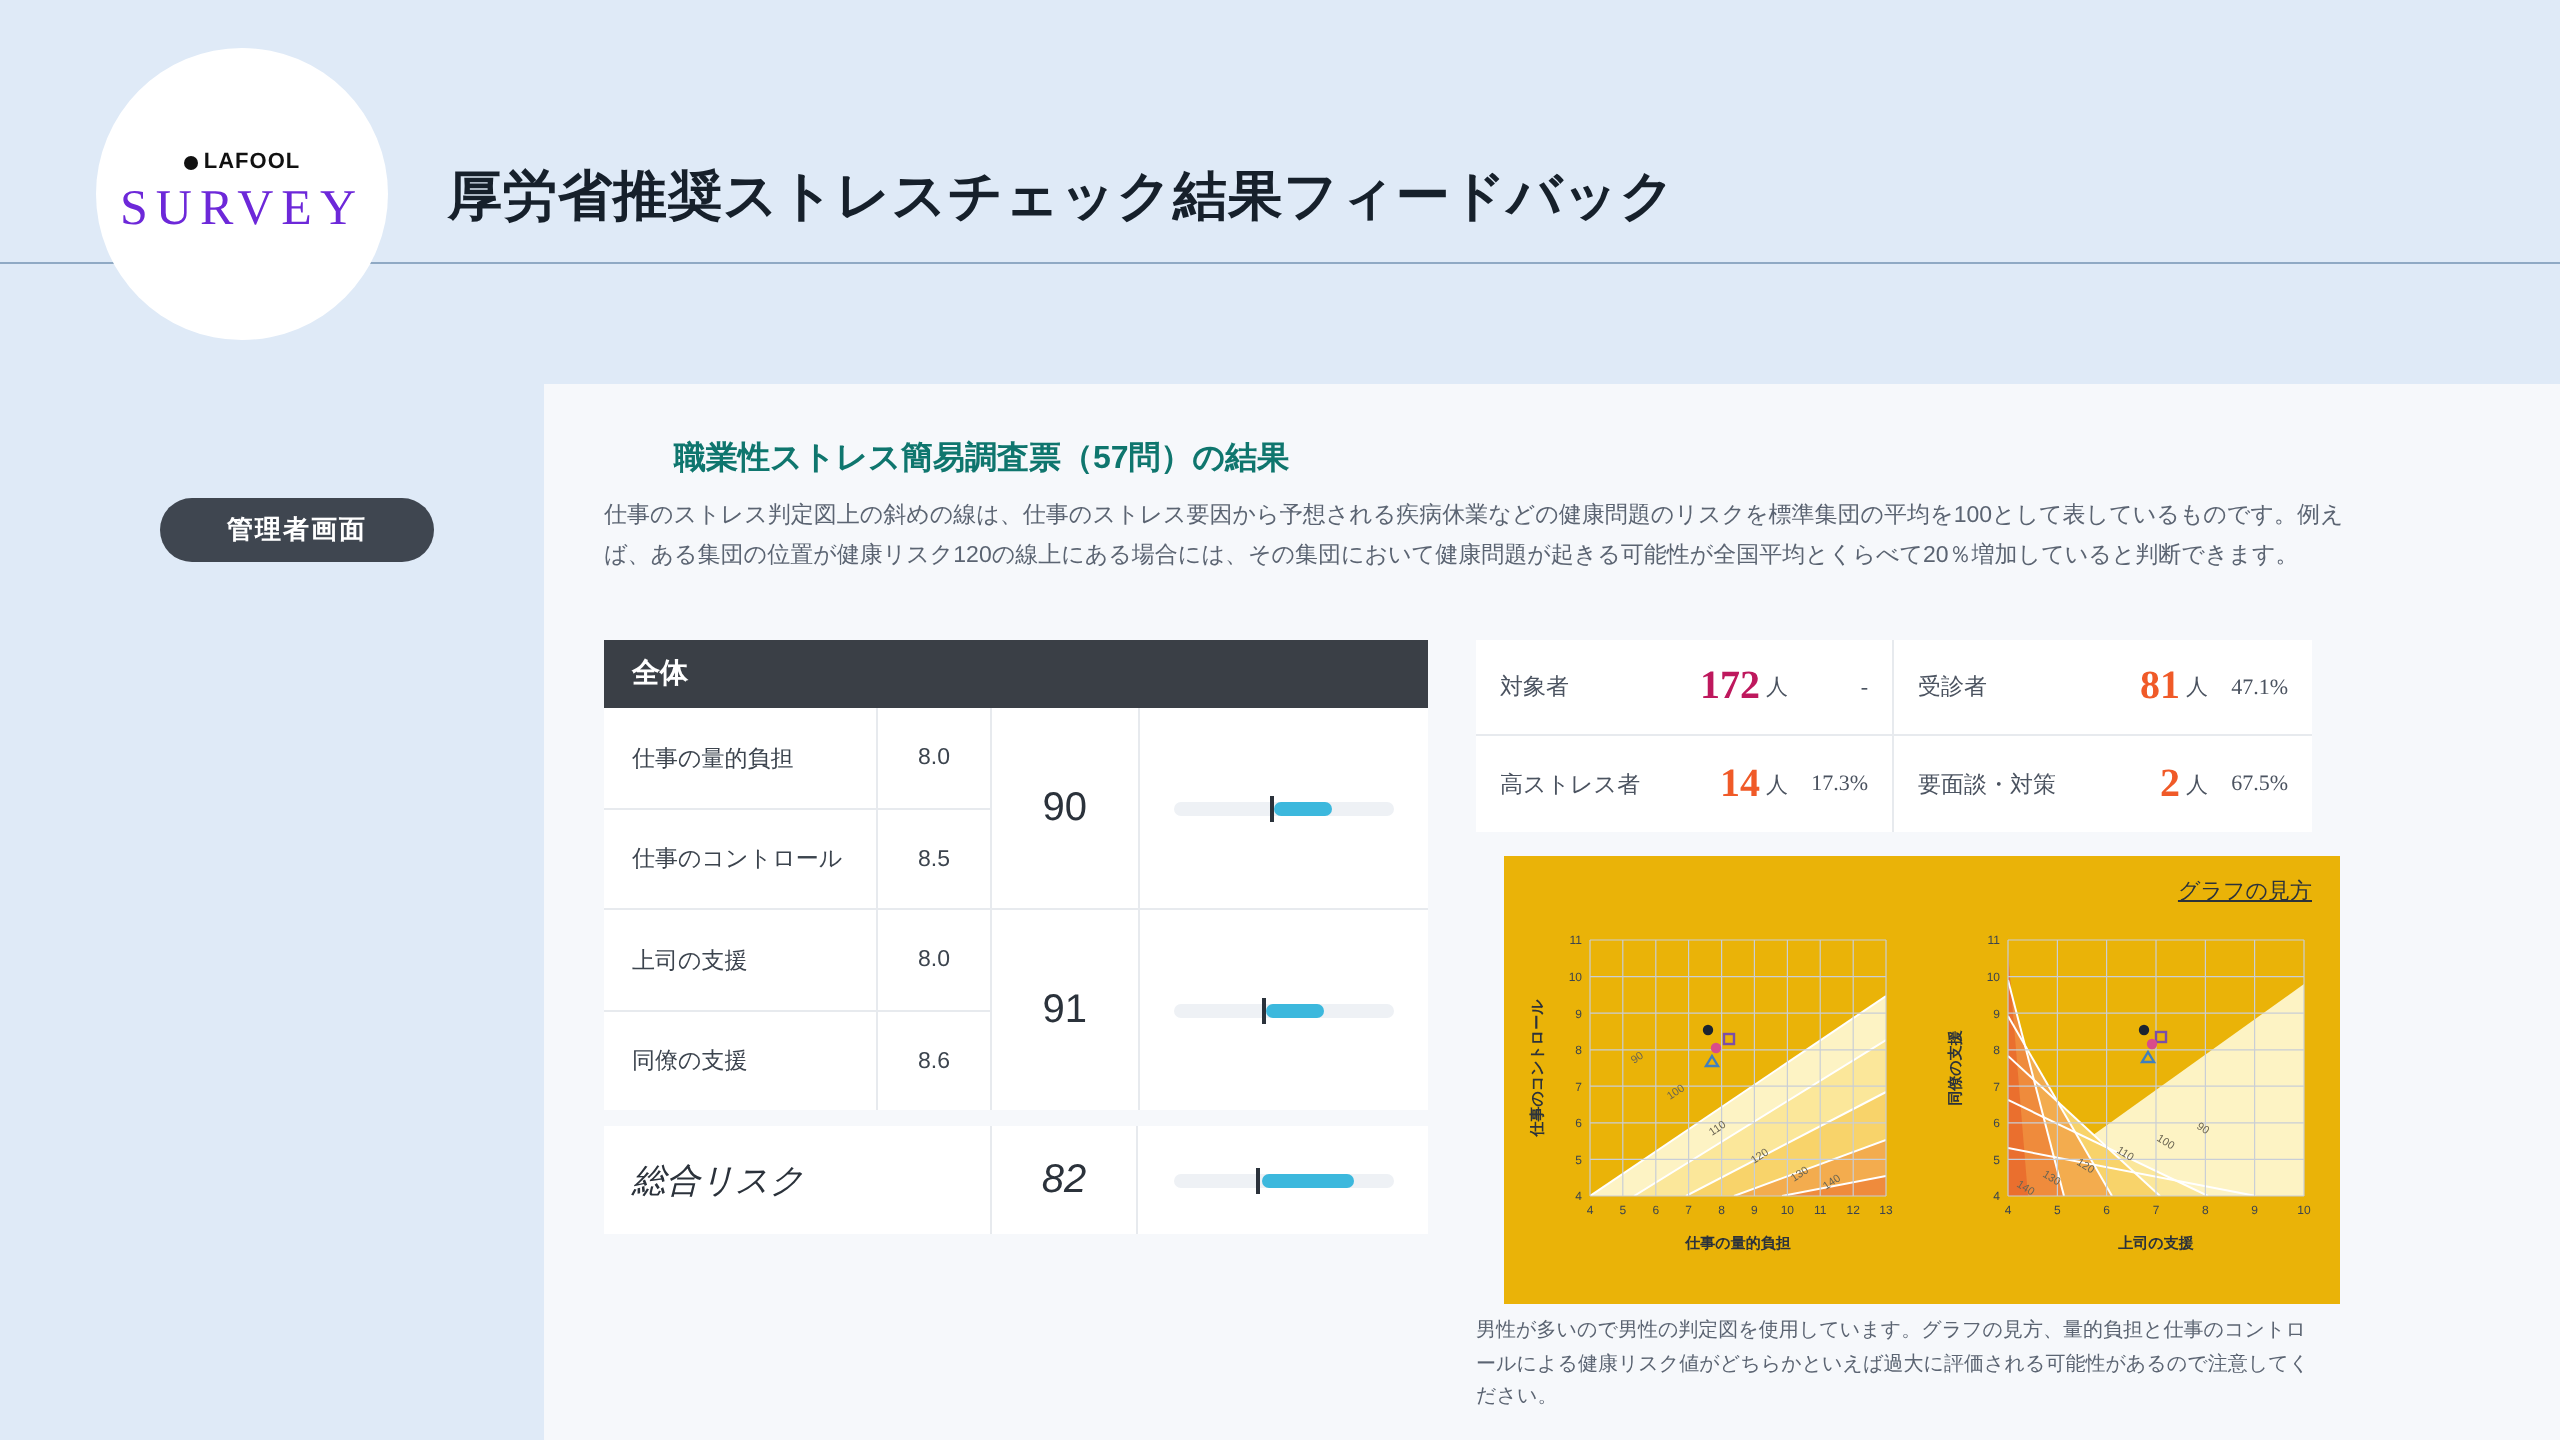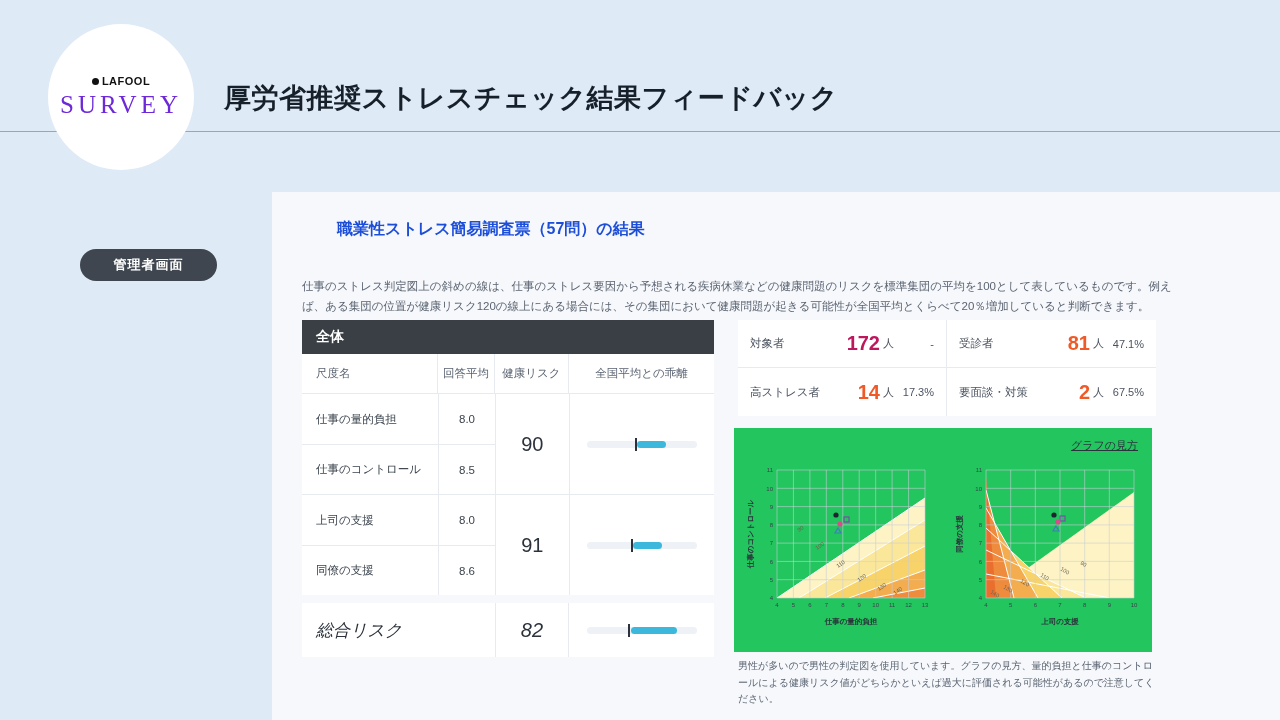--- a/index.html
+++ b/index.html
@@ -45,25 +45,25 @@
   }
 
   
   .panel {
     position: absolute; left: 272px; top: 192px; width: 1008px; height: 528px;
     background: #f6f8fb;
   }
 
   .sec-title {
     position: absolute; left: 30px; top: 27px;
-    font-size: 16px; font-weight: bold; color: #1d4ed8; padding-left: 35px;
+    font-size: 16px; font-weight: bold; color: #0f766e; padding-left: 35px;
   }
   .sec-desc {
     position: absolute; left: 30px; top: 56px; width: 890px;
-    font-size: 11.5px; line-height: 1.75; color: #5b6472; margin-top: 28px;
+    font-size: 11.5px; line-height: 1.75; color: #5b6472;
   }
 
   
   .tbl {
     position: absolute; left: 30px; top: 128px; width: 412px;
   }
   .tbl-head {
     height: 34px; background: #3a3f46; color: #fff;
     display: flex; align-items: center; padding-left: 14px;
     font-size: 14px; font-weight: bold;
@@ -104,38 +104,38 @@
     display: flex; background: #ffffff; height: 54px; margin-top: 8px; align-items: stretch; font-style: italic;
   }
   .total-label {
     width: 193px; display: flex; align-items: center; padding-left: 14px;
     font-size: 17px; color: #2b323b;
   }
 
   
   .stats {
     position: absolute; left: 466px; top: 128px; width: 418px;
-    background: #ffffff; display: flex; flex-wrap: wrap;
+    background: #ffffff; display: flex; flex-wrap: wrap; font-family: Liberation Serif, serif;
   }
   .stat {
     width: 209px; height: 48px; display: flex; align-items: center;
     border-right: 1px solid #e7eaee; border-bottom: 1px solid #e7eaee; padding: 0 12px;
   }
   .stat:nth-child(2n) { border-right: none; }
   .stat:nth-child(n+3) { border-bottom: none; }
   .stat-label { font-size: 11.5px; color: #4b5360; flex: 1; }
   .stat-num { font-size: 20px; font-weight: bold; color: #be185d; }
   .stat-num.red { color: #f05a28; }
   .stat-unit { font-size: 11px; color: #4b5360; margin: 0 4px 0 3px; }
   .stat-pct { font-size: 11px; color: #4b5360; min-width: 36px; text-align: right; }
 
   
   .chart-card {
-    position: absolute; left: 462px; top: 236px; width: 418px; height: 224px;
-    background: #22c55e;
+    position: absolute; left: 480px; top: 236px; width: 418px; height: 224px;
+    background: #eab308;
   }
   .chart-link {
     position: absolute; right: 14px; top: 10px; font-size: 11px; color: #2b323b;
     text-decoration: underline; cursor: pointer;
   }
   .charts-row { position: absolute; left: 0; top: 30px; width: 418px; display: flex; }
   .chart-box { width: 209px; display: flex; justify-content: center; }
   .chart-note {
     position: absolute; left: 466px; top: 466px; width: 418px;
     font-size: 10px; line-height: 1.65; color: #5b6472;
@@ -162,29 +162,20 @@
 
   <div class="panel">
 
     <div class="sec-title">職業性ストレス簡易調査票（57問）の結果</div>
     <div class="sec-desc">仕事のストレス判定図上の斜めの線は、仕事のストレス要因から予想される疾病休業などの健康問題のリスクを標準集団の平均を100として表しているものです。例えば、ある集団の位置が健康リスク120の線上にある場合には、その集団において健康問題が起きる可能性が全国平均とくらべて20％増加していると判断できます。</div>
 
     <div class="tbl">
       <div class="tbl-head">全体</div>
       <div class="tbl-body">
 
-        <div class="thead-row">
-          <div class="c1">尺度名</div>
-          <div class="sep"></div>
-          <div class="c2">回答平均</div>
-          <div class="sep"></div>
-          <div class="c3">健康リスク</div>
-          <div class="sep"></div>
-          <div class="c4">全国平均との乖離</div>
-        </div>
 
         <div class="grp">
           <div class="grp-left">
             <div class="row">
               <div class="c1">仕事の量的負担</div>
               <div class="sep"></div>
               <div class="c2">8.0</div>
             </div>
             <div class="row">
               <div class="c1">仕事のコントロール</div>

